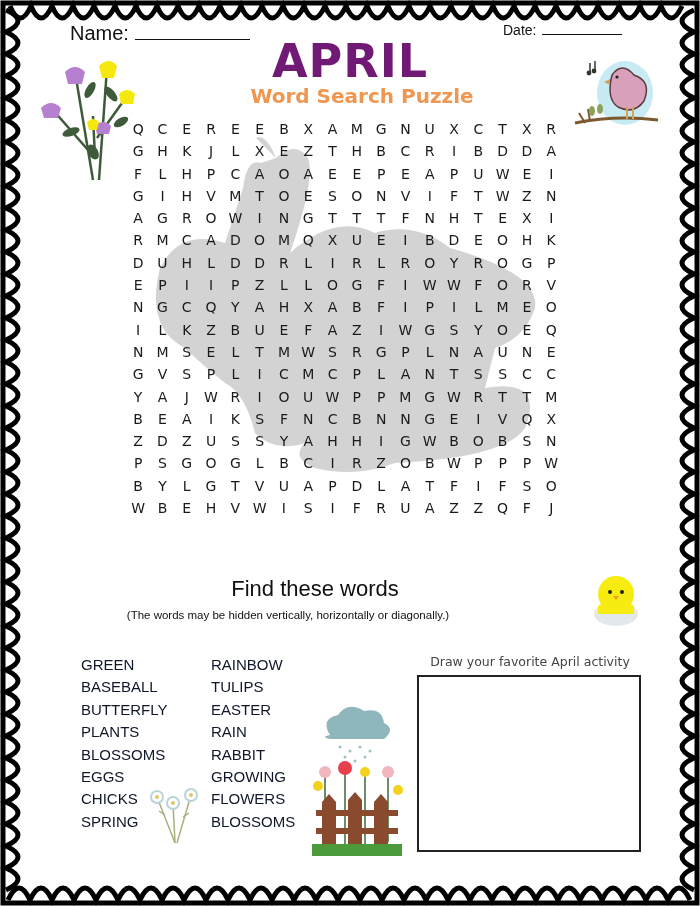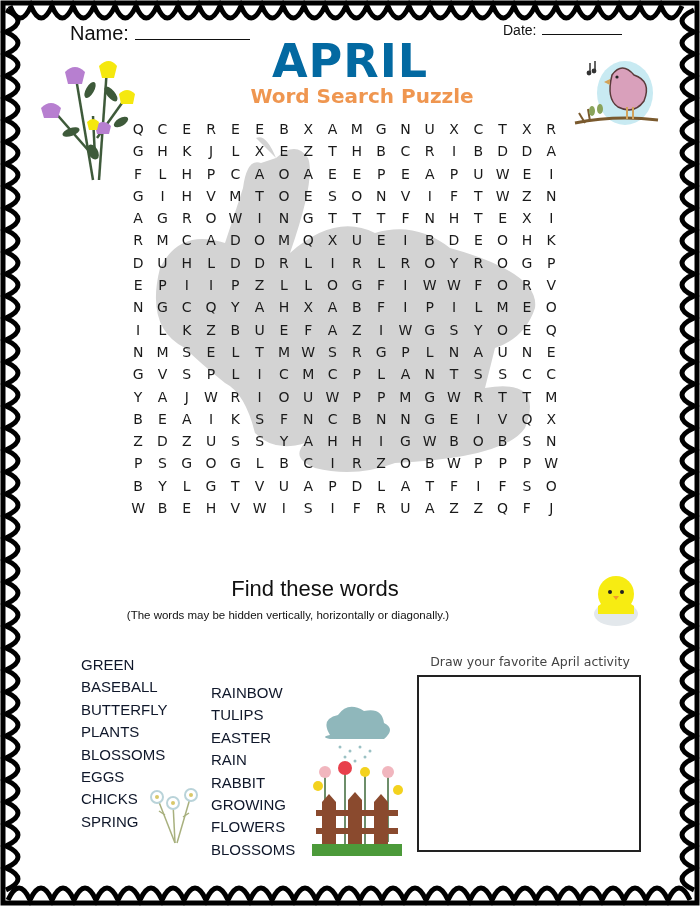--- a/index.html
+++ b/index.html
@@ -4,35 +4,35 @@
 <style>
   html, body { margin:0; padding:0; }
   body { width:700px; height:906px; background:#fff; position:relative; overflow:hidden;
          font-family:"Liberation Sans", sans-serif; color:#111; }
   .border-svg { position:absolute; left:0; top:0; width:700px; height:906px; }
   .abs { position:absolute; }
   .name-field { left:70px; top:22px; font-size:20px; }
   .date-field { left:503px; top:22px; font-size:14px; }
   .blank { display:inline-block; border-bottom:1.5px solid #111; vertical-align:baseline; height:1px; margin-left:6px; }
   .title { left:0; width:700px; top:34px; text-align:center; font-size:46px; font-weight:900;
-           color:#0369a1; letter-spacing:1px; font-family:"DejaVu Sans", sans-serif; }
+           color:#701a75; letter-spacing:1px; font-family:"DejaVu Sans", sans-serif; }
   .subtitle { left:12px; width:700px; top:84px; text-align:center; font-size:20px; font-weight:bold;
               color:#ef9650; font-family:"DejaVu Sans", sans-serif; }
   .grid-wrap { left:126px; top:118px; width:444px; height:440px; }
   .grid { position:absolute; left:0; top:0; display:grid;
           grid-template-columns: repeat(18, 24.3px); grid-auto-rows: 22.3px; z-index:2; }
   .cell { text-align:center; font-size:14px; line-height:22.3px; color:#1a1a1a;
           font-family:"DejaVu Sans", sans-serif; letter-spacing:0; }
   .bunny { position:absolute; left:0; top:0; z-index:1; }
   .find-title { left:0; width:630px; top:576px; text-align:center; font-size:22px; }
   .find-note { left:0; width:576px; top:609px; text-align:center; font-size:11.5px; }
   .words { top:654px; font-size:15px; line-height:22.4px; color:#0f172a; }
   .words div { white-space:nowrap; }
   .col1 { left:81px; }
-  .col2 { left:211px;margin-top:28px; }
+  .col2 { left:211px; }
   .draw-label { left:418px; top:654px; width:224px; text-align:center; font-size:12.5px; color:#444;
                 font-family:"DejaVu Sans", sans-serif; }
   .draw-box { left:417px; top:675px; width:224px; height:177px; border:2px solid #222; box-sizing:border-box; }
 </style>
 </head>
 <body>
 
 <svg class="border-svg" viewBox="0 0 700 906">
   <g fill="none" stroke="#000" stroke-width="5">
     <rect x="3" y="3" width="694" height="900"></rect>

